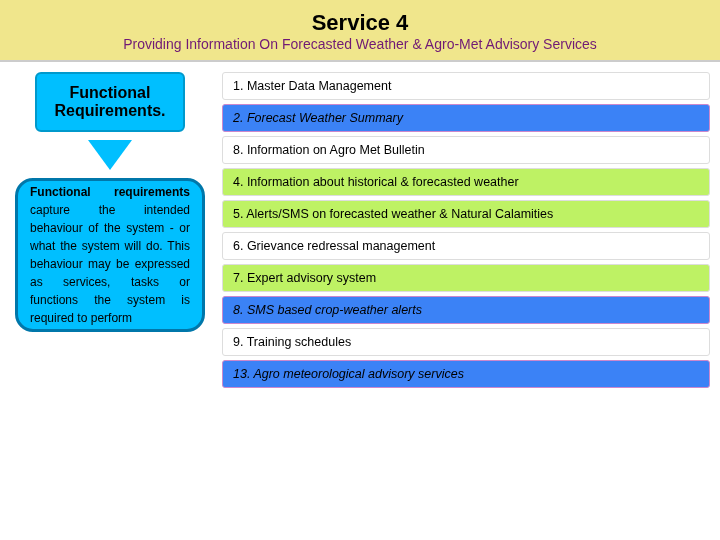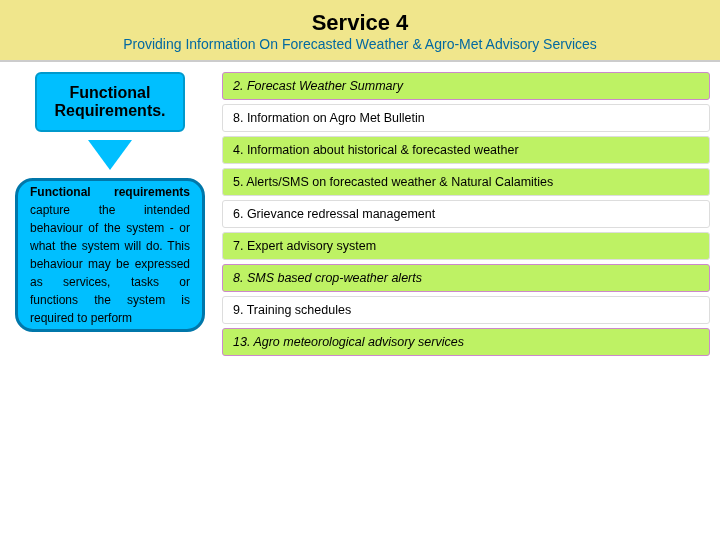--- a/index.html
+++ b/index.html
@@ -23,21 +23,21 @@
       padding: 10px 20px 8px;
       border-bottom: 2px solid #ccc;
     }
     .header-title {
       font-size: 22px;
       font-weight: bold;
       color: #000;
     }
     .header-subtitle {
       font-size: 14px;
-      color: #0369a1;
+      color: #701a75;
     }
     .content {
       display: flex;
       flex: 1;
       padding: 10px;
       gap: 12px;
     }
     .left-panel {
       width: 200px;
       display: flex;
@@ -84,40 +84,41 @@
       flex-direction: column;
       gap: 4px;
     }
     .req-item {
       padding: 6px 10px;
       font-size: 12.5px;
       color: #000;
       border-radius: 3px;
     }
     .req-item.white { background: #ffffff; border: 1px solid #ddd; }
-    .req-item.highlight { background: #bef264; border: 1px solid #cc88cc; font-style: italic; }
+    .req-item.highlight { background: #3b82f6; border: 1px solid #cc88cc; font-style: italic; }
     .req-item.plain { background: #bef264; border: 1px solid #ddd; }
   </style>
 </head>
 <body>
 
 <div class="page">
   <div class="header">
     <div class="header-title">Service 4</div>
     <div class="header-subtitle">Providing Information On Forecasted Weather &amp; Agro-Met Advisory Services</div>
   </div>
   <div class="content">
     <div class="left-panel">
       <div class="func-req-box">Functional Requirements.</div>
       <div class="arrow-down"></div>
       <div class="func-desc-box">
         <span class="bold">Functional   requirements</span><span> capture   the   intended behaviour  of  the  system  -  or what  the  system  will  do.  This behaviour  may  be  expressed as  services,  tasks  or  functions the  system  is  required  to perform</span>
       </div>
     </div>
     <div class="right-panel">
+    <div class="req-item white">1. Master Data Management</div>
         <div class="req-item highlight">2. Forecast Weather Summary</div>
         <div class="req-item white">8. Information on Agro Met Bulletin</div>
         <div class="req-item plain">4. Information about historical &amp; forecasted weather</div>
         <div class="req-item plain">5. Alerts/SMS on forecasted weather &amp; Natural Calamities</div>
         <div class="req-item white">6. Grievance redressal management</div>
         <div class="req-item plain">7. Expert advisory system</div>
         <div class="req-item highlight">8. SMS based crop-weather alerts</div>
         <div class="req-item white">9. Training schedules</div>
         <div class="req-item highlight">13. Agro meteorological advisory services</div>
       </div>

